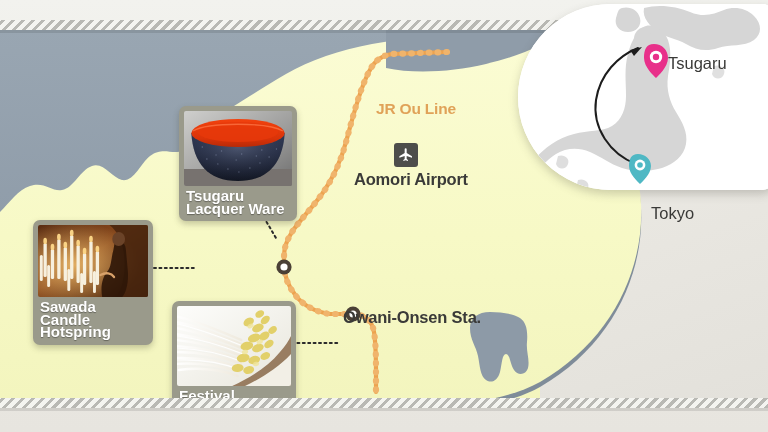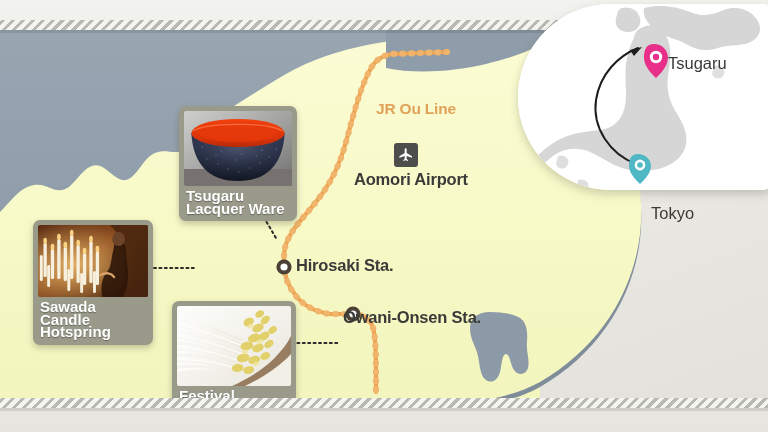--- a/index.html
+++ b/index.html
@@ -281,21 +281,20 @@
     <div class="map-label" id="label-jr-ou-line">JR Ou Line</div>
 
     <div id="airport-icon">
       <svg width="16" height="16" viewBox="0 0 24 24" aria-hidden="true">
         <path d="M21 16v-2l-8-5V3.5a1.5 1.5 0 0 0-3 0V9l-8 5v2l8-2.5V18l-2 1.5V21l3.5-1 3.5 1v-1.5L13 18v-4.5z" fill="#ffffff"></path>
       </svg>
     </div>
 
     <div class="map-label" id="label-aomori-airport">Aomori Airport</div>
 
-    <div class="map-label" id="label-hirosaki">Hirosaki Sta.</div>
 
     <div class="map-label" id="label-owani">Owani-Onsen Sta.</div>
 
     <div class="photo-card" id="card-lacquer">
       <div class="thumb">
         <svg class="art" viewBox="0 0 118 75" preserveAspectRatio="none">
           <defs>
             <linearGradient id="lqbg" x1="0" y1="0" x2="1" y2="1">
               <stop offset="0%" stop-color="#cfcfcd"></stop>
               <stop offset="60%" stop-color="#9b9b9a"></stop>

